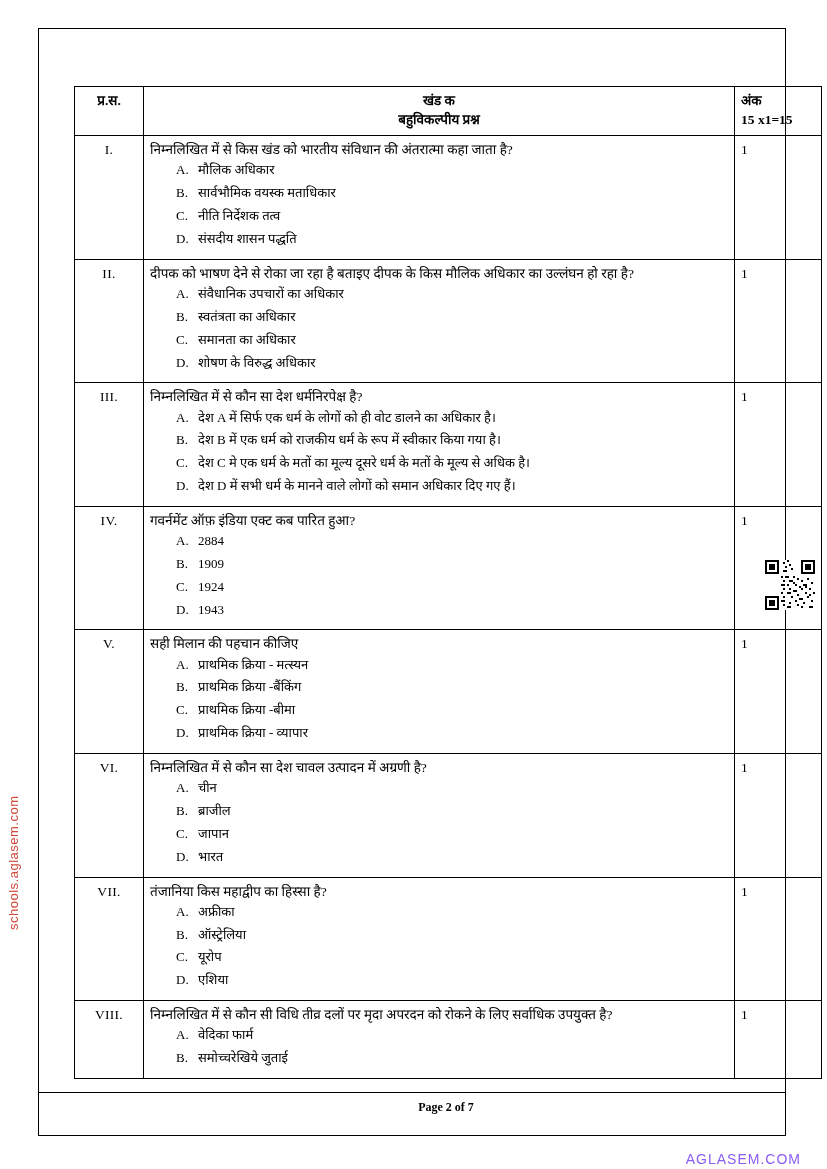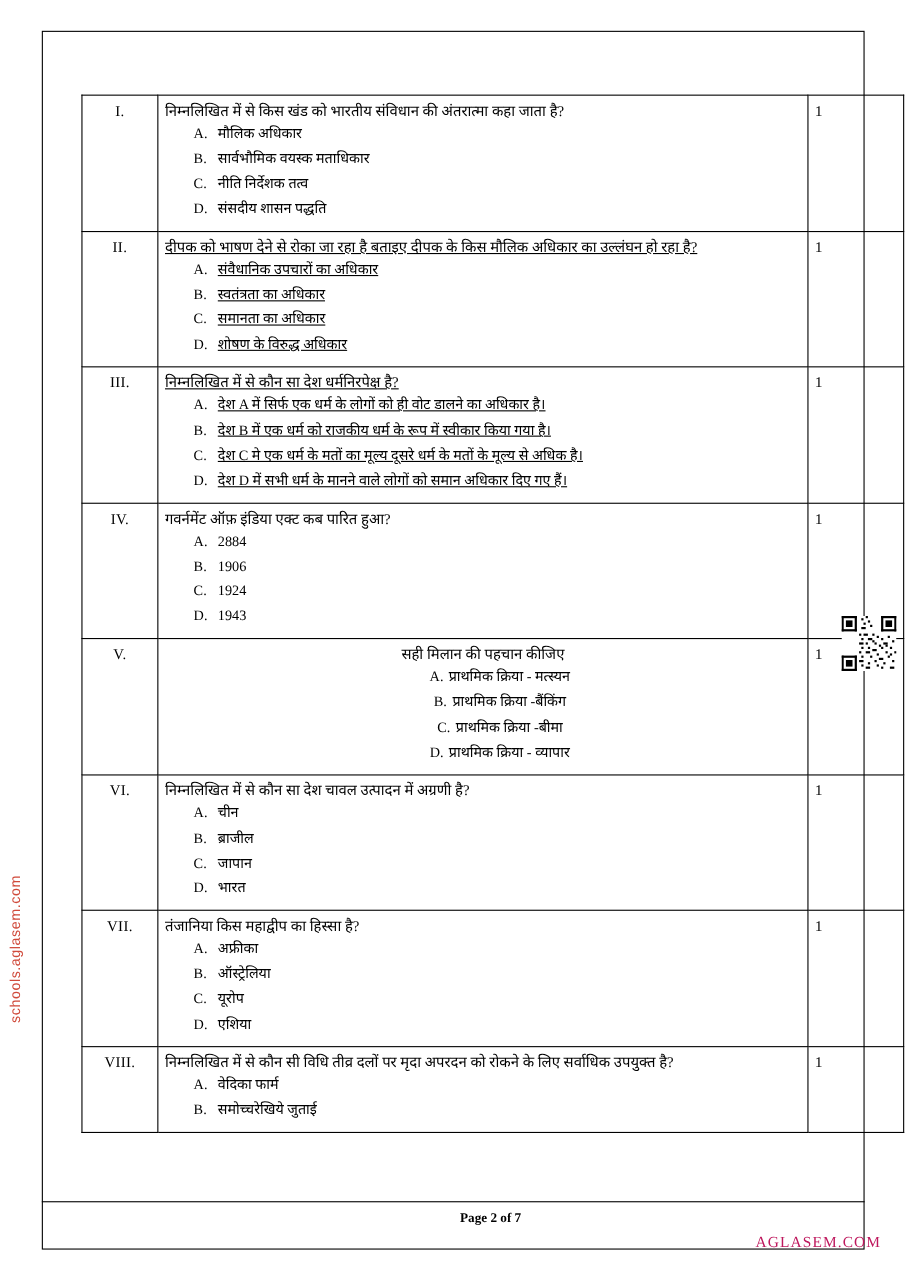--- a/index.html
+++ b/index.html
@@ -81,22 +81,22 @@
     margin: 0 0 4px 0;
     line-height: 1.45;
     font-size: 13px;
     position: relative;
   }
   ol.opts li .lbl {
     display: inline-block;
     width: 22px;
     font-family: "Liberation Serif", serif;
   }
-  .pad-bottom-lg { padding-bottom: 22px; text-align: center; }
-  .pad-bottom-md { padding-bottom: 12px; text-decoration: underline; }
+  .pad-bottom-lg { padding-bottom: 22px; }
+  .pad-bottom-md { padding-bottom: 12px; }
 
   .footer {
     position: absolute;
     left: 38px;
     top: 1100px;
     width: 816px;
     text-align: center;
     font-size: 12px;
     font-weight: bold;
     font-family: "Liberation Serif", serif;
@@ -118,43 +118,54 @@
     font-size: 13px;
     color: #d04a3b;
     letter-spacing: 0.5px;
     transform: rotate(-90deg);
     transform-origin: left top;
     white-space: nowrap;
   }
   .corner-watermark {
     position: absolute;
     right: 26px;
-    bottom: 30px;
-    font-family: Liberation Serif, serif;
+    bottom: 2px;
+    font-family: Liberation Sans, sans-serif;
     font-size: 14px;
-    color: #be185d;
+    color: #8b5cf6;
     letter-spacing: 1px;
   }
   .qr {
     position: absolute;
     right: 12px;
     top: 560px;
     width: 50px;
     height: 50px;
   }
   .qr svg { display: block; }
 </style>
 </head>
 <body>
 
 <div class="page-border"></div>
 
 <div class="content">
   <table class="qtable">
     <tbody>
+      <tr class="hdr">
+        <td class="col-sn hdr-sn">प्र.स.</td>
+        <td class="col-q hdr-center">
+          <div>खंड क</div>
+          <div>बहुविकल्पीय प्रश्न</div>
+        </td>
+        <td class="col-m hdr-marks">
+          <div>अंक</div>
+          <div>15 x1=15</div>
+        </td>
+      </tr>
 
       <tr>
         <td class="col-sn roman">I.</td>
         <td class="col-q">
           <span class="qtext">निम्नलिखित में से किस खंड को भारतीय संविधान की अंतरात्मा कहा जाता है?</span>
           <ol class="opts">
             <li><span class="lbl">A.</span><span>मौलिक अधिकार</span></li>
             <li><span class="lbl">B.</span><span>सार्वभौमिक वयस्क मताधिकार</span></li>
             <li><span class="lbl">C.</span><span>नीति निर्देशक तत्व</span></li>
             <li><span class="lbl">D.</span><span>संसदीय शासन पद्धति</span></li>
@@ -190,21 +201,21 @@
         </td>
         <td class="col-m">1</td>
       </tr>
 
       <tr>
         <td class="col-sn roman">IV.</td>
         <td class="col-q">
           <span class="qtext">गवर्नमेंट ऑफ़ इंडिया एक्ट कब पारित हुआ?</span>
           <ol class="opts">
             <li><span class="lbl">A.</span><span>2884</span></li>
-            <li><span class="lbl">B.</span><span>1906</span></li>
+            <li><span class="lbl">B.</span><span>1909</span></li>
             <li><span class="lbl">C.</span><span>1924</span></li>
             <li><span class="lbl">D.</span><span>1943</span></li>
           </ol>
         </td>
         <td class="col-m">1</td>
       </tr>
 
       <tr>
         <td class="col-sn roman">V.</td>
         <td class="col-q pad-bottom-lg">

